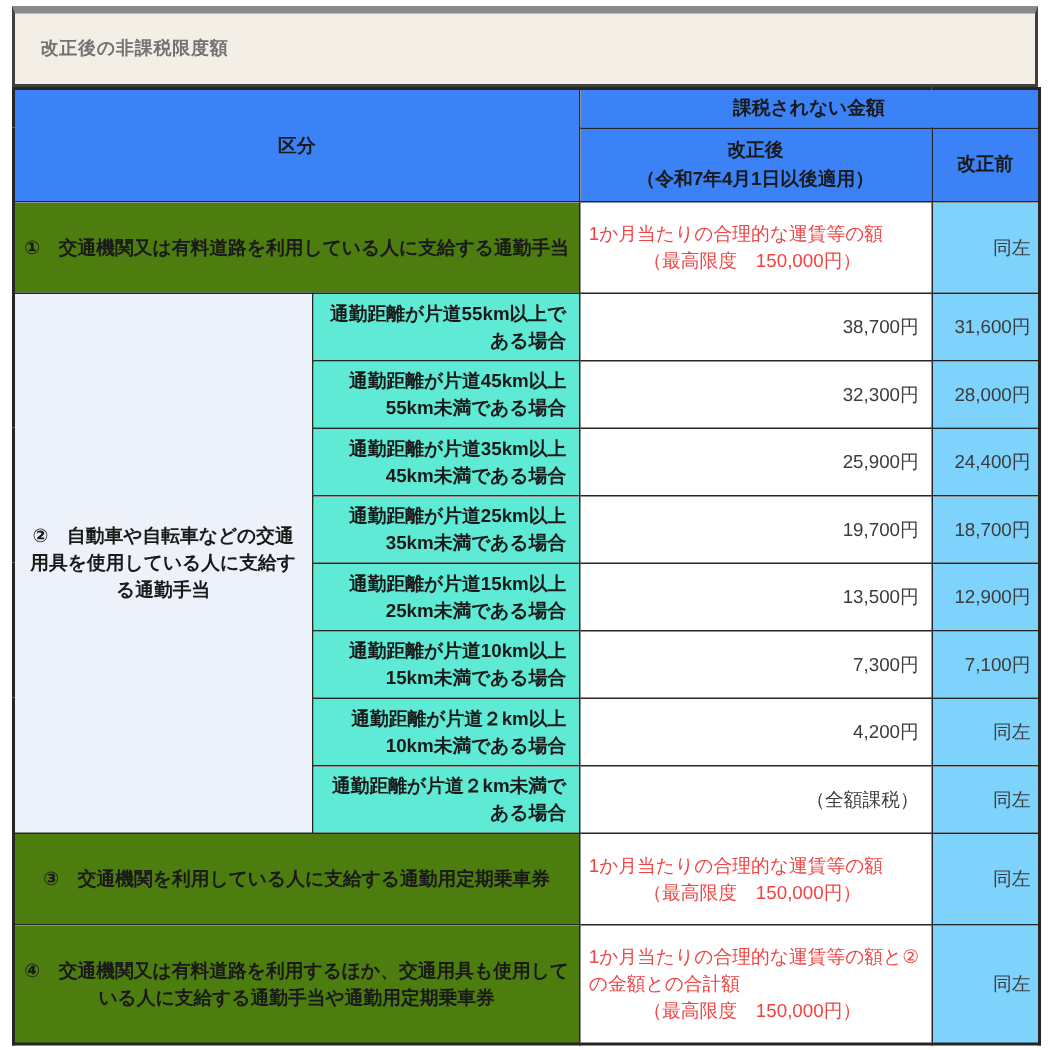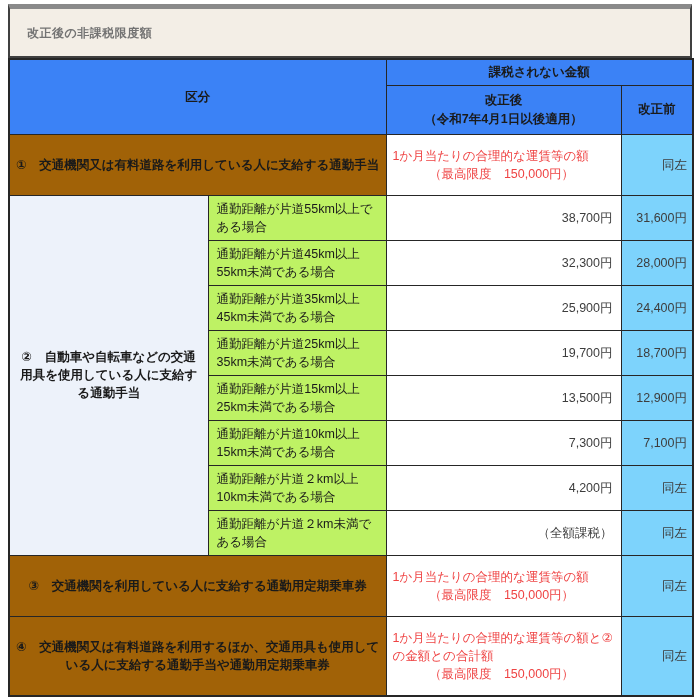--- a/index.html
+++ b/index.html
@@ -57,39 +57,39 @@
     text-align: center;
   }
   tr.h1  { height: 26px; }
   tr.h2  { height: 49px; }
   tr.r1  { height: 43px; }
   tr.sub { height: 45px; }
   tr.r3  { height: 52px; }
   tr.r4  { height: 52px; }
 
   td.cat-cell {
-    background: #a16207;
+    background: #4d7c0f;
     font-weight: bold;
     color: #1a1a1a;
     text-align: center;
     padding: 16px 6px;
   }
   td.group-cell {
     background: #edf2fa;
     font-weight: bold;
     color: #1a1a1a;
     text-align: center;
     padding: 2px 8px;
     margin-top: 44px;
   }
   td.cond-cell {
-    background: #bef264;
-    font-weight: normal;
-    color: #1a1a1a;
-    text-align: left;
+    background: #5eead4;
+    font-weight: bold;
+    color: #1a1a1a;
+    text-align: right;
     padding: 2px 8px;
   }
   td.amount-cell {
     background: #ffffff;
     text-align: right;
     padding: 2px 8px 2px 4px;
     color: #3d3d3d;
   }
   td.before-cell {
     background: #7dd3fc;

